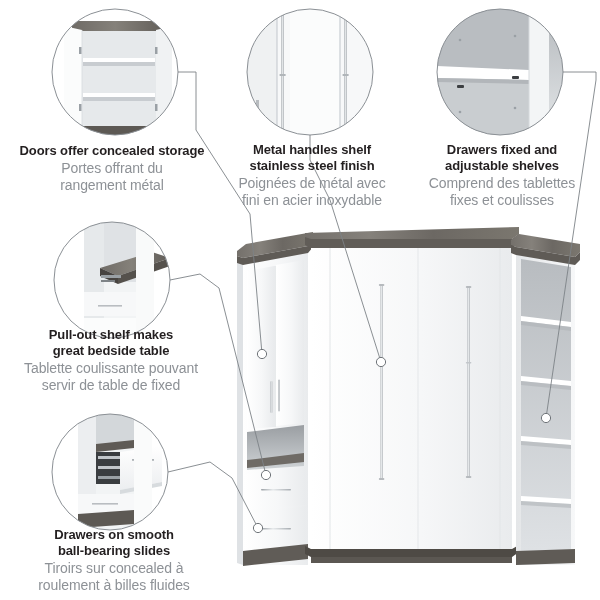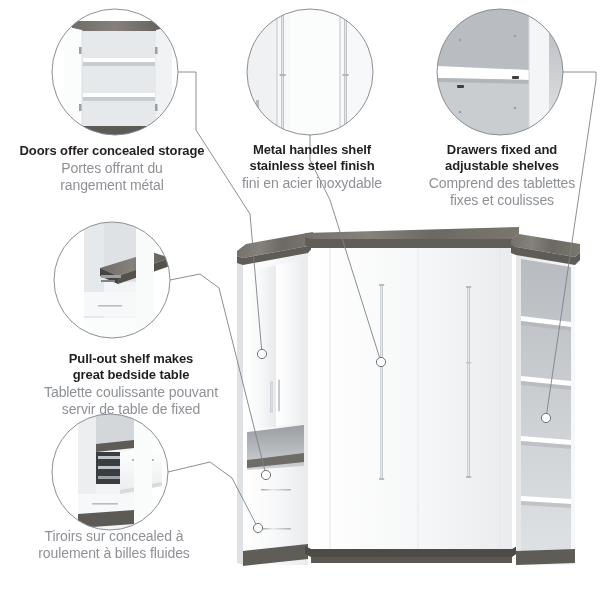--- a/index.html
+++ b/index.html
@@ -34,21 +34,21 @@
     font-size:14px;
     letter-spacing:-0.1px;
     margin-top:1px;
   }
   .cap-line{display:block;white-space:nowrap;}
 
   
   #cap-doors   {left:6px;  top:143px; width:212px;}
   #cap-handles {left:232px;top:142px; width:160px;}
   #cap-shelves {left:418px;top:142px; width:168px;}
-  #cap-pullout {left:36px; top:327px; width:190px;margin-top:24px;}
+  #cap-pullout {left:16px; top:327px; width:190px;}
   #cap-drawers {left:14px; top:527px; width:200px;}
 </style>
 </head>
 <body>
 
 <div id="stage">
 
   <svg class="layer" id="art" viewBox="0 0 600 600">
     <defs>
       <linearGradient id="gWoodTop" x1="0" y1="0" x2="0" y2="1">
@@ -333,20 +333,21 @@
         <span class="cap-line">rangement métal</span>
       </div>
     </div>
 
     <div class="caption" id="cap-handles">
       <div class="cap-en">
         <span class="cap-line">Metal handles shelf</span>
         <span class="cap-line">stainless steel finish</span>
       </div>
       <div class="cap-fr">
+        <span class="cap-line">Poignées de métal avec</span>
         <span class="cap-line">fini en acier inoxydable</span>
       </div>
     </div>
 
     <div class="caption" id="cap-shelves">
       <div class="cap-en">
         <span class="cap-line">Drawers fixed and</span>
         <span class="cap-line">adjustable shelves</span>
       </div>
       <div class="cap-fr">
@@ -360,20 +361,24 @@
         <span class="cap-line">Pull-out shelf makes</span>
         <span class="cap-line">great bedside table</span>
       </div>
       <div class="cap-fr">
         <span class="cap-line">Tablette coulissante pouvant</span>
         <span class="cap-line">servir de table de fixed</span>
       </div>
     </div>
 
     <div class="caption" id="cap-drawers">
+      <div class="cap-en">
+        <span class="cap-line">Drawers on smooth</span>
+        <span class="cap-line">ball-bearing slides</span>
+      </div>
       <div class="cap-fr">
         <span class="cap-line">Tiroirs sur concealed à</span>
         <span class="cap-line">roulement à billes fluides</span>
       </div>
     </div>
 
   </div>
 </div>
 
 </body></html>

